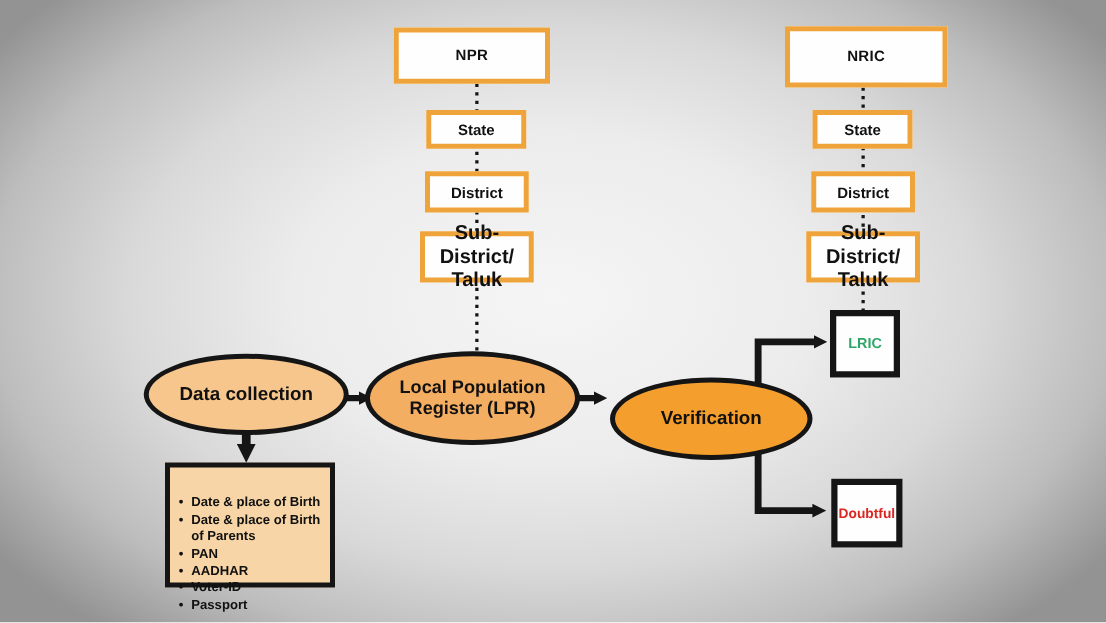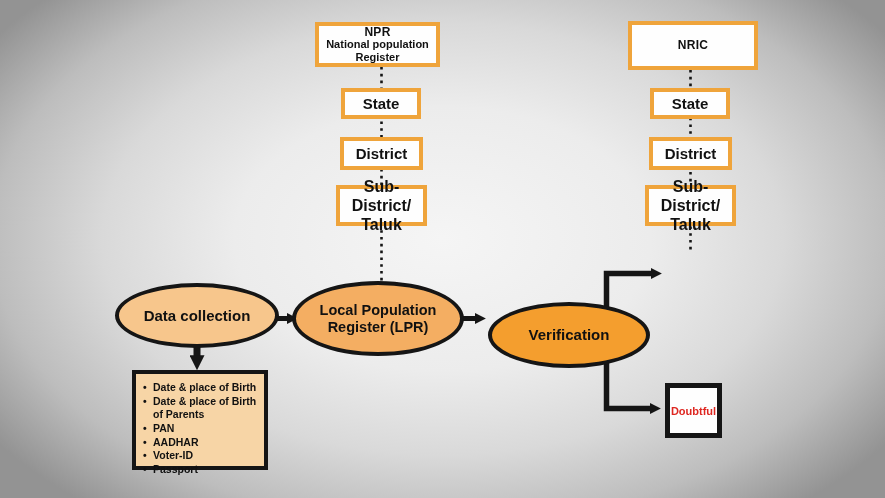--- a/index.html
+++ b/index.html
@@ -15,31 +15,31 @@
     background:
       radial-gradient(ellipse 62% 70% at 50% 48%,
         #f5f5f5 0%, #ececec 38%, #d9d9d9 62%, #bdbdbd 82%, #939393 100%);
   }
   #wires{ position:absolute; left:0; top:0; z-index:1; pointer-events:none; }
   .node{ position:absolute; z-index:2; display:flex; flex-direction:column;
          align-items:center; justify-content:center; text-align:center; }
   .obox{ background:#fefefe; border:4px solid #efa43b; }
   .hdr-title{ font-size:12px; line-height:1.05; letter-spacing:.3px; }
   .hdr-sub{ font-size:11px; line-height:1.12; white-space:pre-line; }
-  .lvl{ font-size:15px; }
+  .lvl{ font-size:12px; }
   .lvl2{ font-size:16px; line-height:1.2; white-space:pre-line; }
   .ellipse{ border:4px solid #151515; border-radius:50%; background:#f7c68c;
             font-size:15px; line-height:1.15; white-space:pre-line; }
   .blackbox{ background:#fefefe; border:5px solid #151515; font-size:11.5px; }
   .details{
     background:#f7d5a6; border:4px solid #151515;
     align-items:flex-start; justify-content:flex-start;
     padding:7px 4px 4px 7px; text-align:left;
   }
-  .details ul{ list-style:none; }
+  .details ul{ list-style:none;margin-top:15px; }
   .details li{
     position:relative; padding-left:10px;
     font-size:10.5px; line-height:1.3; white-space:pre-line;
   }
   .details li::before{ content:"\2022"; position:absolute; left:0; top:0; }
 </style>
 </head>
 <body>
 
 <div id="stage">
@@ -57,22 +57,20 @@
     <line x1="690.5" y1="70" x2="690.5" y2="252" stroke="#151515" stroke-width="2.6" stroke-dasharray="2.6 4.2"></line>
     <line x1="272" y1="318.5" x2="288" y2="318.5" stroke="#151515" stroke-width="5" marker-end="url(#ah)"></line>
     <line x1="458" y1="318.5" x2="476" y2="318.5" stroke="#151515" stroke-width="5" marker-end="url(#ah)"></line>
     <line x1="197" y1="338" x2="197" y2="356" stroke="#151515" stroke-width="7" marker-end="url(#ahBig)"></line>
     <path d="M606.5 320 L606.5 273.5 L652 273.5" fill="none" stroke="#151515" stroke-width="5.5" marker-end="url(#ah)"></path>
     <path d="M606.5 316 L606.5 408.5 L651 408.5" fill="none" stroke="#151515" stroke-width="5.5" marker-end="url(#ah)"></path>
   </svg>
 
   <div class="node obox" style="left:315px; top:22px; width:125px; height:45px;">
     <span class="hdr-title">NPR</span>
-    <span class="hdr-sub">National population
-Register</span>
   </div>
   <div class="node obox" style="left:341px; top:88px; width:80px; height:31px;">
     <span class="lvl">State</span>
   </div>
   <div class="node obox" style="left:340px; top:137px; width:83px; height:33px;">
     <span class="lvl">District</span>
   </div>
   <div class="node obox" style="left:336px; top:185px; width:91px; height:41px;">
     <span class="lvl2">Sub-District/
 Taluk</span>
@@ -96,20 +94,23 @@
     <span>Data collection</span>
   </div>
   <div class="node ellipse" style="left:292px; top:281px; width:172px; height:75px; background:#f4ae62; font-size:14.5px;">
     <span>Local Population
 Register (LPR)</span>
   </div>
   <div class="node ellipse" style="left:488px; top:302px; width:162px; height:66px; background:#f49e2e;">
     <span>Verification</span>
   </div>
 
+  <div class="node blackbox" style="left:664px; top:248px; width:56px; height:54px; color:#2ea567;">
+    <span>LRIC</span>
+  </div>
   <div class="node blackbox" style="left:665px; top:383px; width:57px; height:55px; color:#de2620; font-size:11px;justify-content:center;">
     <span>Doubtful</span>
   </div>
 
   <div class="node details" style="left:132px; top:370px; width:136px; height:100px;">
     <ul>
       <li>Date &amp; place of Birth</li>
       <li>Date &amp; place of Birth
 of Parents</li>
       <li>PAN</li>

